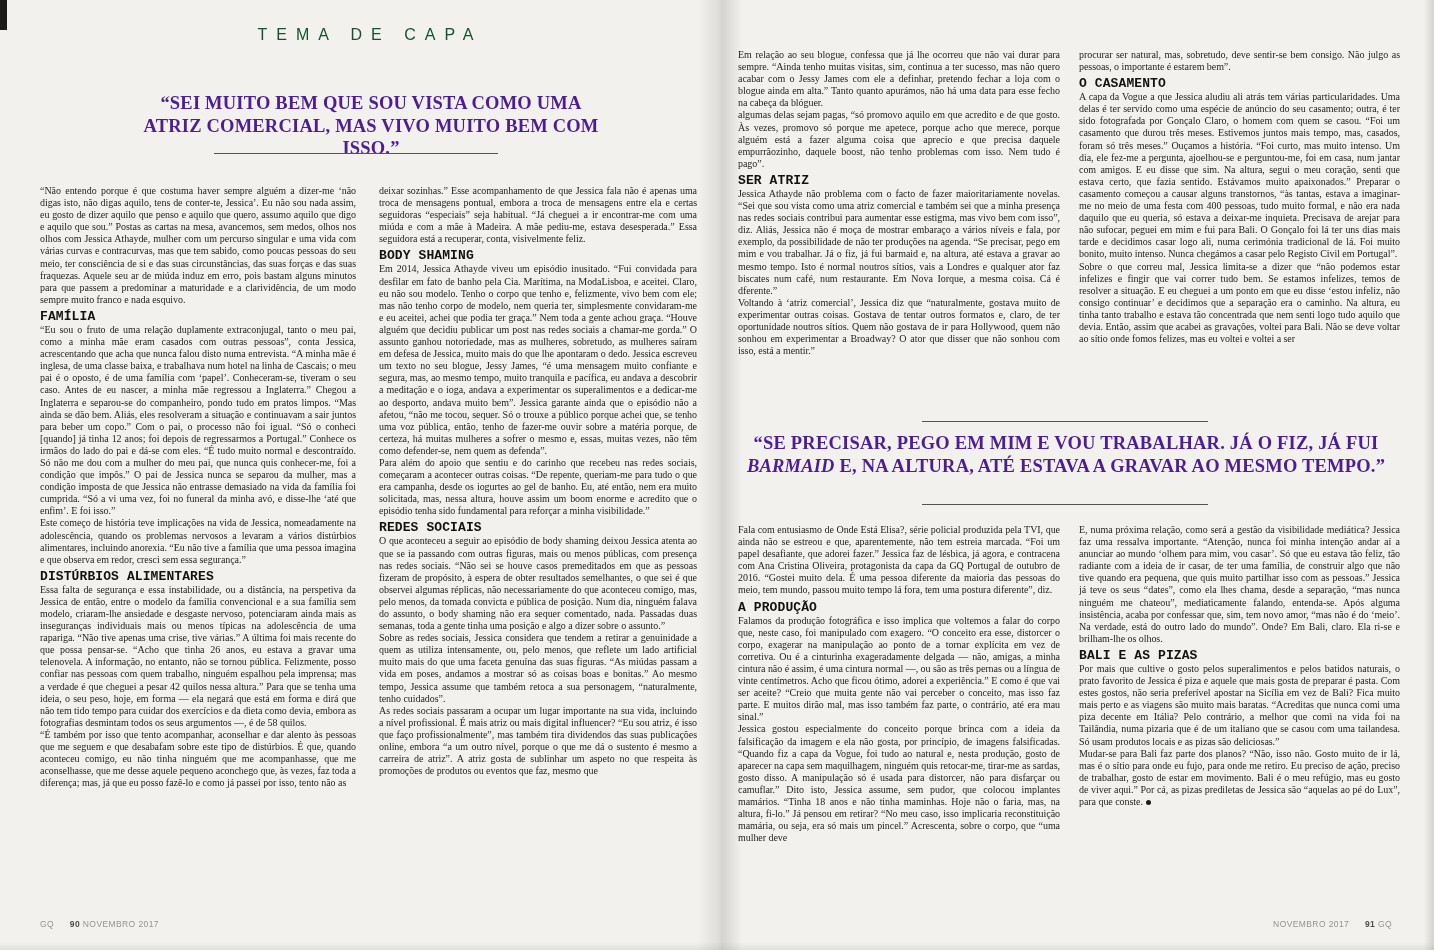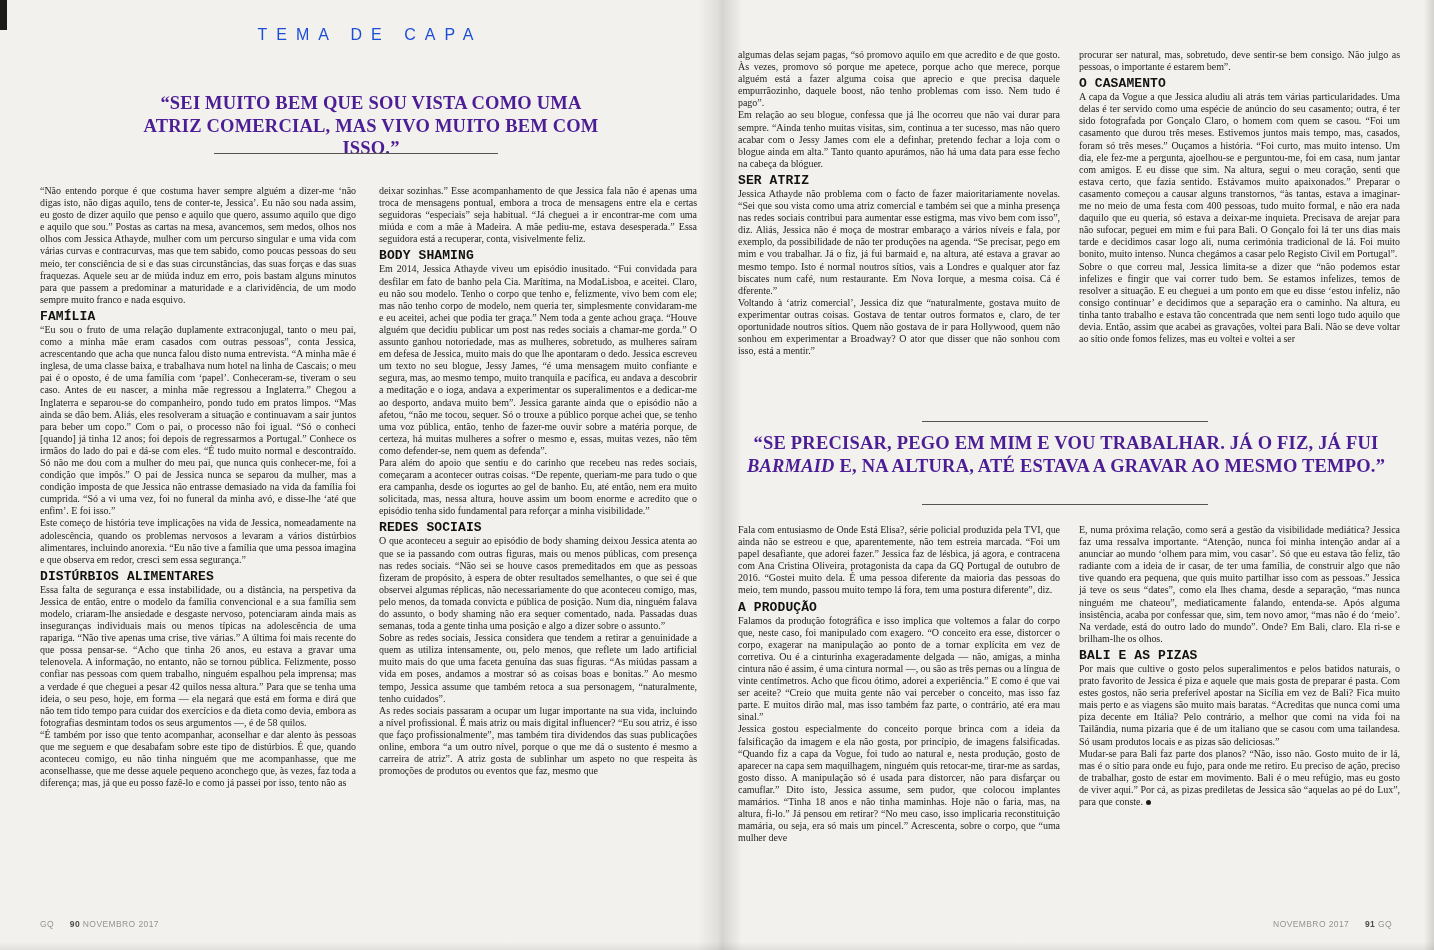--- a/index.html
+++ b/index.html
@@ -8,21 +8,21 @@
   
   #fold-shadow{position:absolute;top:0;left:698px;width:44px;height:950px;
     background:linear-gradient(90deg,rgba(0,0,0,0) 0%,rgba(60,58,52,.10) 45%,rgba(60,58,52,.16) 55%,rgba(0,0,0,0) 100%);}
   #edge-right{position:absolute;top:0;right:0;width:10px;height:950px;
     background:linear-gradient(90deg,rgba(0,0,0,0),rgba(70,68,62,.18));}
   #edge-bottom{position:absolute;bottom:0;left:0;width:1434px;height:8px;
     background:linear-gradient(180deg,rgba(0,0,0,0),rgba(70,68,62,.10));}
   #scan-notch{position:absolute;top:0;left:0;width:7px;height:30px;background:#1c1b19;}
 
   .kicker{position:absolute;left:40px;top:26px;width:660px;text-align:center;
-    font-size:16px;letter-spacing:9px;color:#1d4ed8;font-weight:400;}
+    font-size:16px;letter-spacing:9px;color:#14532d;font-weight:400;}
   .pullquote{position:absolute;text-align:center;font-family:Liberation Serif, serif;
     font-weight:bold;font-size:18.5px;line-height:22.5px;color:#4c1d95;letter-spacing:.2px;}
   #quote-left{left:132px;top:92px;width:478px;}
   #quote-right{left:735px;top:432px;width:662px;}
   .rule{position:absolute;height:0;border-top:1.5px solid #55544f;}
   #rule-left{left:214px;top:153px;width:284px;}
   #rule-right-top{left:922px;top:421px;width:286px;}
   #rule-right-bottom{left:922px;top:504px;width:286px;}
 
   .col{position:absolute;font-family:"Liberation Serif",serif;font-size:10px;
@@ -81,22 +81,22 @@
     <p>As redes sociais passaram a ocupar um lugar importante na sua vida, incluindo a nível profissional. É mais atriz ou mais digital influencer? “Eu sou atriz, é isso que faço profissionalmente”, mas também tira dividendos das suas publicações online, embora “a um outro nível, porque o que me dá o sustento é mesmo a carreira de atriz”. A atriz gosta de sublinhar um aspeto no que respeita às promoções de produtos ou eventos que faz, mesmo que</p>
   </div>
 
   <div class="folio" id="folio-left">
     <span>GQ</span>
     <span class="pagenum">90</span>
     <span>NOVEMBRO 2017</span>
   </div>
 
   <div id="col-r1a" class="col">
+    <p>Em relação ao seu blogue, confessa que já lhe ocorreu que não vai durar para sempre. “Ainda tenho muitas visitas, sim, continua a ter sucesso, mas não quero acabar com o Jessy James com ele a definhar, pretendo fechar a loja com o blogue ainda em alta.” Tanto quanto apurámos, não há uma data para esse fecho na cabeça da blóguer.</p>
     <p>algumas delas sejam pagas, “só promovo aquilo em que acredito e de que gosto. Às vezes, promovo só porque me apetece, porque acho que merece, porque alguém está a fazer alguma coisa que aprecio e que precisa daquele empurrãozinho, daquele boost, não tenho problemas com isso. Nem tudo é pago”.</p>
-    <p>Em relação ao seu blogue, confessa que já lhe ocorreu que não vai durar para sempre. “Ainda tenho muitas visitas, sim, continua a ter sucesso, mas não quero acabar com o Jessy James com ele a definhar, pretendo fechar a loja com o blogue ainda em alta.” Tanto quanto apurámos, não há uma data para esse fecho na cabeça da blóguer.</p>
     <h3>SER ATRIZ</h3>
     <p>Jessica Athayde não problema com o facto de fazer maioritariamente novelas. “Sei que sou vista como uma atriz comercial e também sei que a minha presença nas redes sociais contribui para aumentar esse estigma, mas vivo bem com isso”, diz. Aliás, Jessica não é moça de mostrar embaraço a vários níveis e fala, por exemplo, da possibilidade de não ter produções na agenda. “Se precisar, pego em mim e vou trabalhar. Já o fiz, já fui barmaid e, na altura, até estava a gravar ao mesmo tempo. Isto é normal noutros sítios, vais a Londres e qualquer ator faz biscates num café, num restaurante. Em Nova Iorque, a mesma coisa. Cá é dferente.”</p>
     <p>Voltando à ‘atriz comercial’, Jessica diz que “naturalmente, gostava muito de experimentar outras coisas. Gostava de tentar outros formatos e, claro, de ter oportunidade noutros sítios. Quem não gostava de ir para Hollywood, quem não sonhou em experimentar a Broadway? O ator que disser que não sonhou com isso, está a mentir.”</p>
   </div>
 
   <div id="col-r2a" class="col">
     <p>procurar ser natural, mas, sobretudo, deve sentir-se bem consigo. Não julgo as pessoas, o importante é estarem bem”.</p>
     <h3>O CASAMENTO</h3>
     <p>A capa da Vogue a que Jessica aludiu ali atrás tem várias particularidades. Uma delas é ter servido como uma espécie de anúncio do seu casamento; outra, é ter sido fotografada por Gonçalo Claro, o homem com quem se casou. “Foi um casamento que durou três meses. Estivemos juntos mais tempo, mas, casados, foram só três meses.” Ouçamos a história. “Foi curto, mas muito intenso. Um dia, ele fez-me a pergunta, ajoelhou-se e perguntou-me, foi em casa, num jantar com amigos. E eu disse que sim. Na altura, segui o meu coração, senti que estava certo, que fazia sentido. Estávamos muito apaixonados.” Preparar o casamento começou a causar alguns transtornos, “às tantas, estava a imaginar-me no meio de uma festa com 400 pessoas, tudo muito formal, e não era nada daquilo que eu queria, só estava a deixar-me inquieta. Precisava de arejar para não sufocar, peguei em mim e fui para Bali. O Gonçalo foi lá ter uns dias mais tarde e decidimos casar logo ali, numa cerimónia tradicional de lá. Foi muito bonito, muito intenso. Nunca chegámos a casar pelo Registo Civil em Portugal”.</p>
     <p>Sobre o que correu mal, Jessica limita-se a dizer que “não podemos estar infelizes e fingir que vai correr tudo bem. Se estamos infelizes, temos de resolver a situação. E eu cheguei a um ponto em que eu disse ‘estou infeliz, não consigo continuar’ e decidimos que a separação era o caminho. Na altura, eu tinha tanto trabalho e estava tão concentrada que nem senti logo tudo aquilo que devia. Então, assim que acabei as gravações, voltei para Bali. Não se deve voltar ao sítio onde fomos felizes, mas eu voltei e voltei a ser</p>

